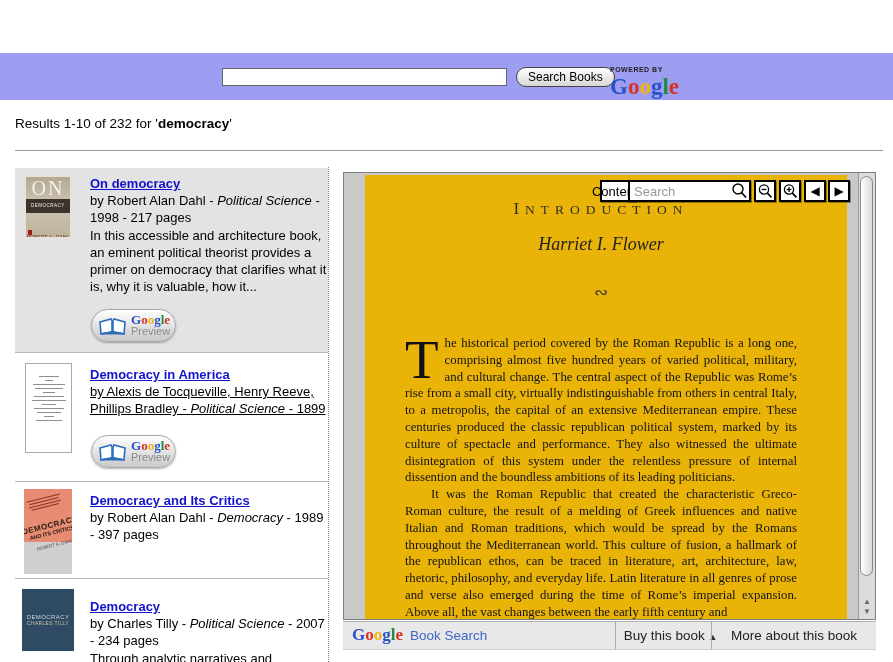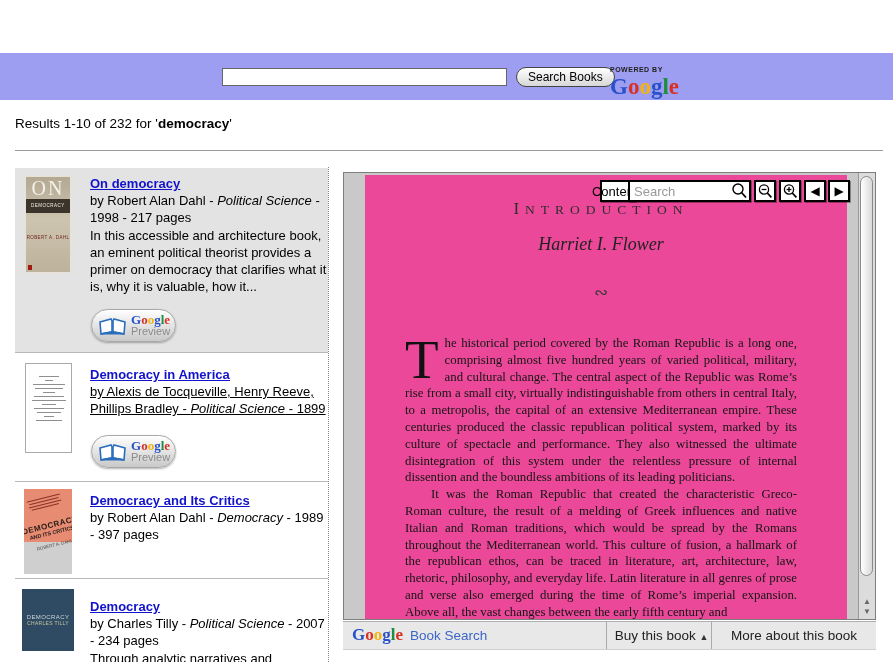--- a/index.html
+++ b/index.html
@@ -42,21 +42,21 @@
   
   .preview-btn { position:absolute; width:85px; height:33px; border:1px solid #a8a8a8; border-radius:17px;
                  background:linear-gradient(#ffffff,#c9c9c9); box-shadow:0 1px 2px rgba(0,0,0,.3);
                  display:flex; align-items:center; cursor:pointer; }
   .pv-book { margin-left:7px; }
   .pv-text { margin-left:5px; text-align:center; }
   .pv-text .glogo { font-size:13px; line-height:12px; display:block; }
   .pv-sub { font-size:11px; color:#8a8a8a; line-height:11px; }
 
   
-  .cover1 { left:10px; top:8px; width:46px; height:97px; border:1px solid #e7e2d5;
+  .cover1 { left:10px; top:8px; width:46px; height:62px; border:1px solid #e7e2d5;
             background:linear-gradient(#b3a892,#cdc4b0 45%,#bdb29b); }
   .cover1 .c1-on { text-align:center; font-family:"Liberation Serif",serif; font-size:20px;
                    color:rgba(250,248,240,.9); line-height:22px; letter-spacing:2px; }
   .cover1 .c1-band { margin-top:0; background:#3c332a; color:#f4f1e8; font-size:4.5px;
                      letter-spacing:.5px; text-align:center; padding:4px 0 5px; }
   .cover1 .c1-author { margin-top:22px; text-align:center; font-size:4.5px; color:#6d2419; letter-spacing:.4px; }
   .cover1 .c1-mark { position:absolute; left:2px; bottom:2px; width:4px; height:5px; background:#a01b12; }
 
   .cover2 { left:10px; top:3px; width:47px; height:90px; background:#fff; border:1px solid #aaa;
             display:flex; flex-direction:column; align-items:center; padding-top:12px; gap:3px; }
@@ -72,21 +72,21 @@
   .cover3 .c3-a { font-size:4.5px; color:#4e4e4e; margin-top:7px; }
 
   .cover4 { left:7px; top:4px; width:52px; height:62px; background:#2e4b63;
             display:flex; flex-direction:column; align-items:center; justify-content:center; }
   .cover4 .c4-t { font-size:6px; color:#ccd3d8; letter-spacing:.4px; }
   .cover4 .c4-a { font-size:5px; color:#c9c3a0; letter-spacing:.3px; }
 
   
   .viewer { position:absolute; left:343px; top:172px; width:533px; height:448px;
             border:1px solid #7e7e7e; background:#c9c9c9; }
-  .vpage { position:absolute; left:21px; top:2px; width:482px; height:444px; background:#ec4899; overflow:hidden;padding-left:32px; }
+  .vpage { position:absolute; left:21px; top:2px; width:482px; height:444px; background:#eab308; overflow:hidden;padding-left:32px; }
   .pcontent { position:absolute; left:40px; top:0; width:392px; }
   .pheading { margin-top:24px; text-align:center; font-family:"Liberation Serif",serif;
               font-size:13.5px; letter-spacing:6px; color:#2e2e2e; }
   .pheading::first-letter { font-size:17px; }
   .pauthor { margin-top:15px; text-align:center; font-family:"Liberation Serif",serif;
              font-style:italic; font-size:18px; color:#222; }
   .pflourish { margin-top:27px; text-align:center; font-family:"DejaVu Sans",sans-serif;
                font-size:17px; color:#3a3a3a; }
   .pbody { margin-top:33px; font-family:"Liberation Serif",serif; font-size:12.8px;
            line-height:16.8px; text-align:justify; color:#141414; }
@@ -122,21 +122,21 @@
   .varrow.up { bottom:13px; } .varrow.down { bottom:3px; }
 
   
   .vfooter { position:absolute; left:343px; top:621px; width:533px; height:29px; background:#e8e8e8;
              border-top:1px solid #b0b0b0; border-bottom:1px solid #cfcfcf; }
   .vf-brand { position:absolute; left:9px; top:3px; display:flex; align-items:baseline; cursor:pointer; }
   .vf-brand .glogo { font-size:17px; font-weight:bold; }
   .vf-bs { margin-left:7px; font-size:13.5px; color:#3b66c8; }
   .vf-cell { position:absolute; top:0; height:27px; border-left:1px solid #aaa; text-align:center;
              line-height:27px; font-size:13.5px; color:#222; cursor:pointer; }
-  .vf-buy { left:263px; width:110px; }
+  .vf-buy { left:272px; width:110px; }
   .vf-more { left:368px; width:165px; }
   .buy-arrow { font-size:9px; color:#333; }
 </style>
 </head>
 <body>
 
 <div id="app">
 
 
   <div class="search-band">

